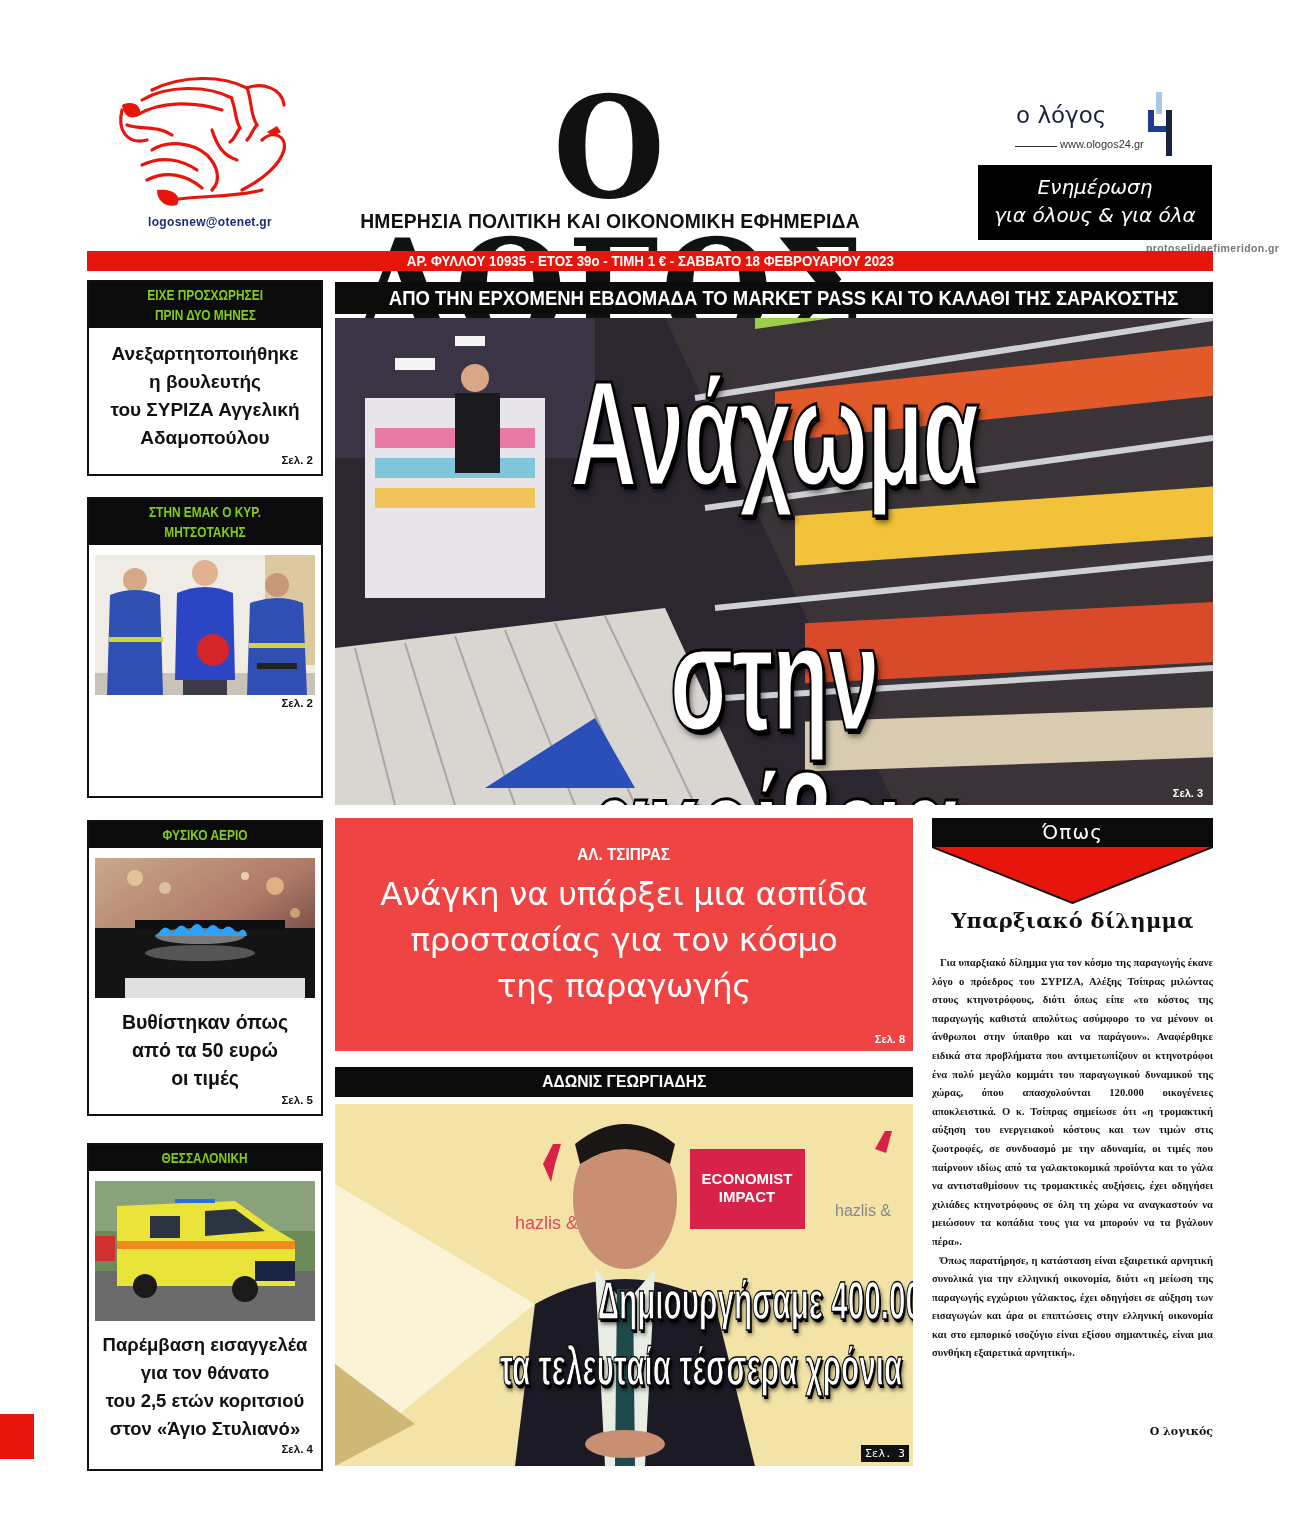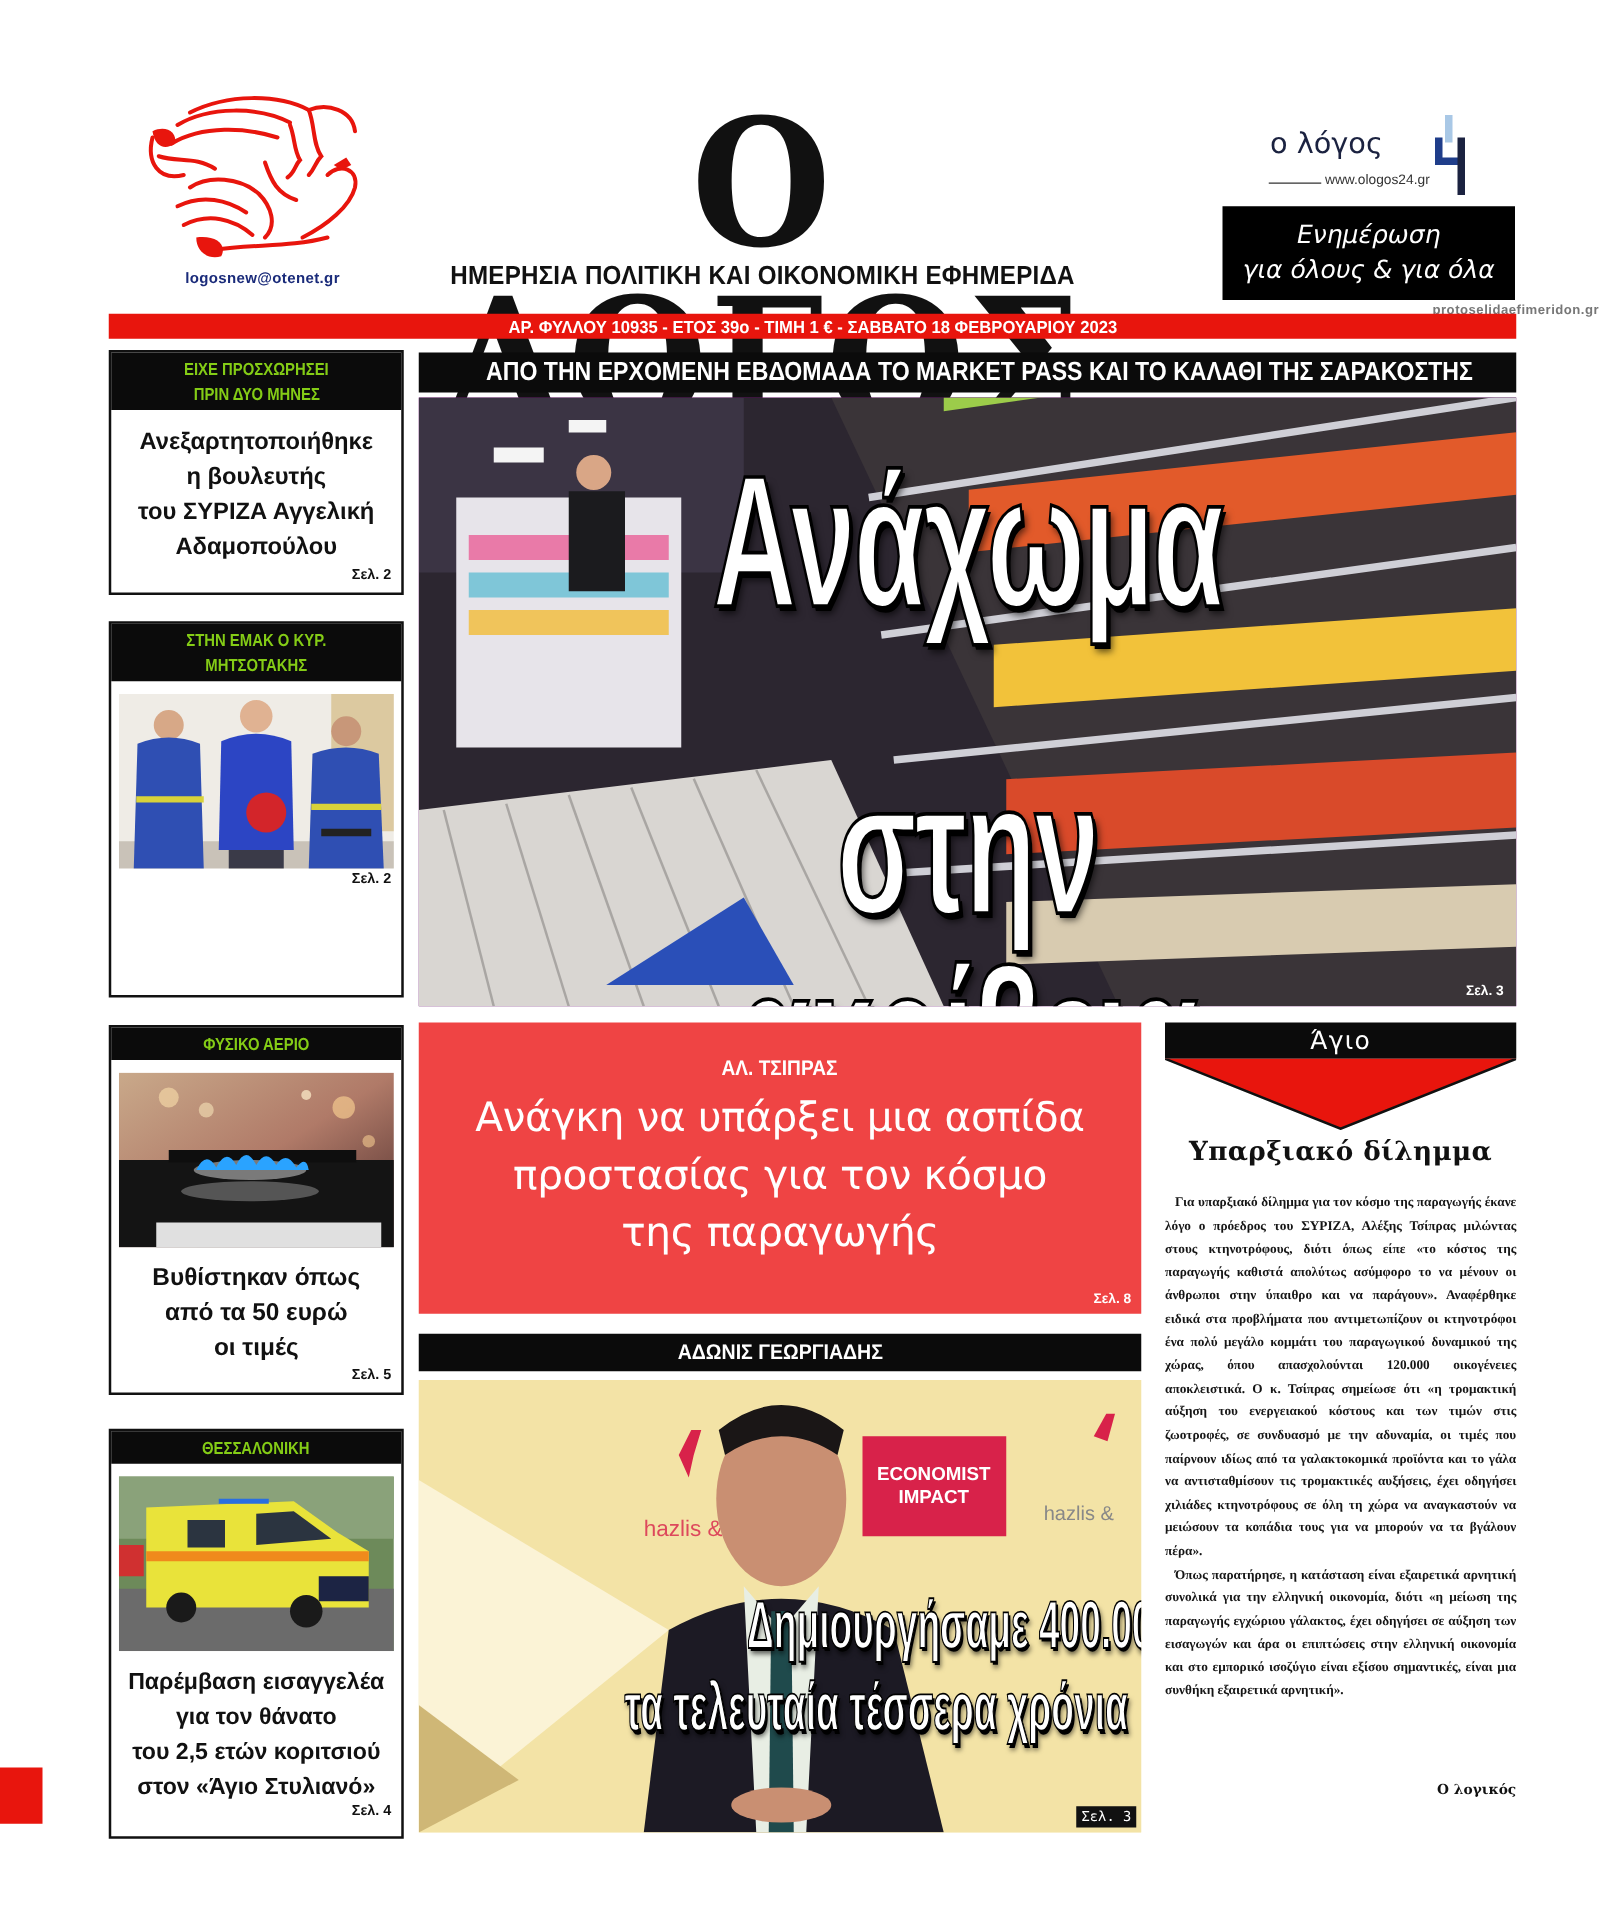--- a/index.html
+++ b/index.html
@@ -26,21 +26,21 @@
   .side-box { left: 87px; width: 236px; border: 2px solid #111; background: #fff; }
   .side-head { background: #0b0b0b; color: #84cc16; text-align: center; font-weight: bold; font-size: 14px; line-height: 20px; padding: 3px 4px; }
   .side-head span { display: inline-block; transform: scaleX(0.85); }
   .side-photo { margin: 10px 6px 0 6px; height: 140px; position: relative; overflow: hidden; }
   .side-title { text-align: center; font-weight: bold; font-size: 19.5px; line-height: 28px; margin-top: 10px; padding: 0 4px; }
   .side-page { text-align: right; font-weight: bold; font-size: 11.5px; padding: 2px 8px 6px 0; font-family: "Liberation Sans Narrow", "Liberation Sans", sans-serif; }
 
   
   .lead-kicker { left: 335px; top: 282px; width: 878px; height: 32px; background: #0b0b0b; color: #fff; text-align: center; font-weight: bold; font-size: 21px; line-height: 32px; white-space: nowrap; overflow: hidden; }
   .lead-kicker span { display: inline-block; transform: scaleX(0.88); transform-origin: center; }
-  .lead-photo { left: 335px; top: 318px; width: 878px; height: 487px; overflow: hidden; background: #701a75; }
+  .lead-photo { left: 335px; top: 318px; width: 878px; height: 487px; overflow: hidden; background: #c2410c; }
   .lead-headline { position: absolute; left: 0; width: 100%; text-align: center; color: #fff; font-weight: bold; font-size: 150px; line-height: 150px; letter-spacing: -2px; -webkit-text-stroke: 3px #000; text-shadow: 4px 4px 0 #000, 6px 6px 8px rgba(0,0,0,0.6); }
   .lead-headline span { display: inline-block; transform: scaleX(0.62); transform-origin: center; }
   .lead-page { position: absolute; right: 10px; bottom: 6px; color: #fff; font-size: 11px; font-weight: bold; }
 
   
   .red-box { left: 335px; top: 818px; width: 578px; height: 233px; background: #ef4444; color: #fff; text-align: center; }
   .red-kicker { padding-top: 27px; font-size: 17px; font-weight: bold; }
   .red-kicker span { display: inline-block; transform: scaleX(0.9); }
   .red-title { margin-top: 6px; font-family: "DejaVu Sans", sans-serif; font-size: 32.5px; line-height: 46px; font-weight: 500; letter-spacing: -0.3px; }
   .red-page { position: absolute; right: 8px; bottom: 6px; font-size: 11px; font-weight: bold; }
@@ -305,21 +305,21 @@
   </svg>
   <div class="adonis-headline" style="top:166px;">
     <span>Δημιουργήσαμε 400.000 νέες θέσεις εργασίας</span>
   </div>
   <div class="adonis-headline" style="top:232px;">
     <span>τα τελευταία τέσσερα χρόνια</span>
   </div>
   <div class="adonis-page">Σελ. 3</div>
 </div>
 
-<div class="abs op-head">Άγιο</div>
+<div class="abs op-head">Όπως</div>
 <div class="abs op-triangle"></div>
 <svg class="abs op-triangle-outline" viewBox="0 0 281 57">
   <polyline points="0,0 140.5,56 281,0" fill="none" stroke="#111" stroke-width="2"></polyline>
 </svg>
 <div class="abs op-title">Υπαρξιακό δίλημμα</div>
 <div class="abs op-body">
   <p>Για υπαρξιακό δίλημμα για τον κόσμο της παραγωγής έκανε λόγο ο πρόεδρος του ΣΥΡΙΖΑ, Αλέξης Τσίπρας μιλώντας στους κτηνοτρόφους, διότι όπως είπε «το κόστος της παραγωγής καθιστά απολύτως ασύμφορο το να μένουν οι άνθρωποι στην ύπαιθρο και να παράγουν». Αναφέρθηκε ειδικά στα προβλήματα που αντιμετωπίζουν οι κτηνοτρόφοι ένα πολύ μεγάλο κομμάτι του παραγωγικού δυναμικού της χώρας, όπου απασχολούνται 120.000 οικογένειες αποκλειστικά. Ο κ. Τσίπρας σημείωσε ότι «η τρομακτική αύξηση του ενεργειακού κόστους και των τιμών στις ζωοτροφές, σε συνδυασμό με την αδυναμία, οι τιμές που παίρνουν ιδίως από τα γαλακτοκομικά προϊόντα και το γάλα να αντισταθμίσουν τις τρομακτικές αυξήσεις, έχει οδηγήσει χιλιάδες κτηνοτρόφους σε όλη τη χώρα να αναγκαστούν να μειώσουν τα κοπάδια τους για να μπορούν να τα βγάλουν πέρα».</p>
   <p>Όπως παρατήρησε, η κατάσταση είναι εξαιρετικά αρνητική συνολικά για την ελληνική οικονομία, διότι «η μείωση της παραγωγής εγχώριου γάλακτος, έχει οδηγήσει σε αύξηση των εισαγωγών και άρα οι επιπτώσεις στην ελληνική οικονομία και στο εμπορικό ισοζύγιο είναι εξίσου σημαντικές, είναι μια συνθήκη εξαιρετικά αρνητική».</p>
 </div>
 <div class="abs op-sign">Ο λογικός</div>

